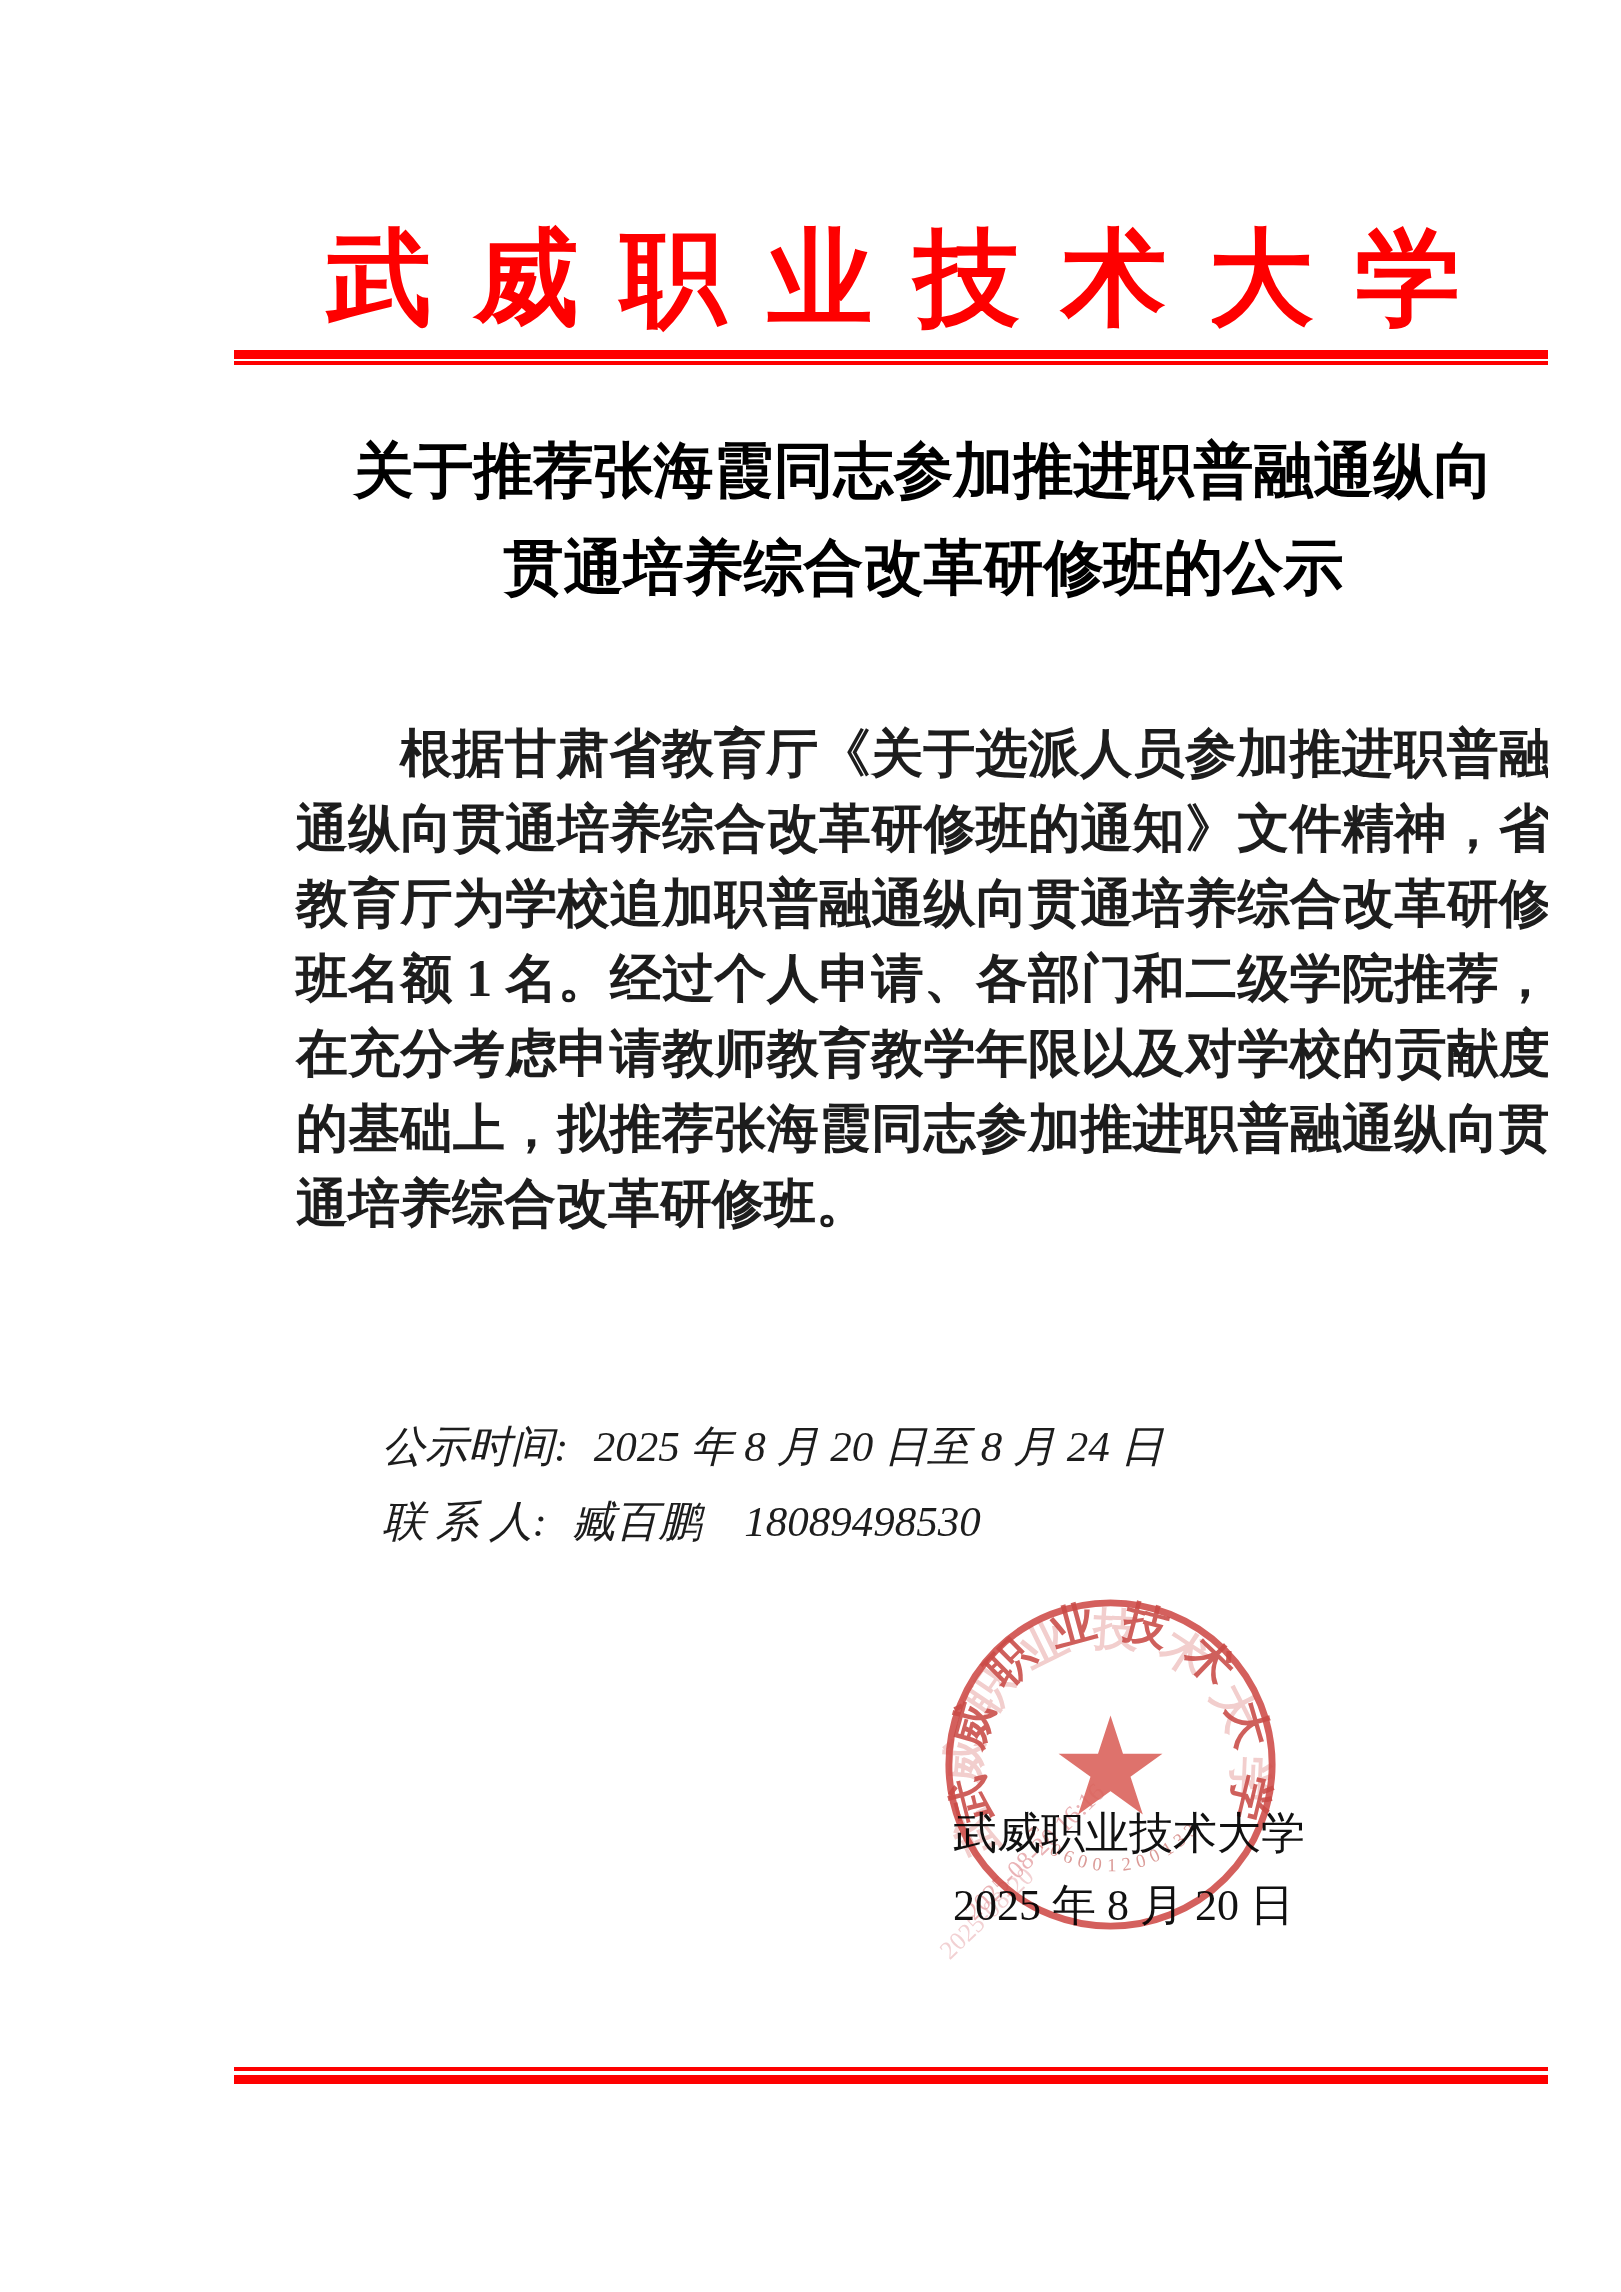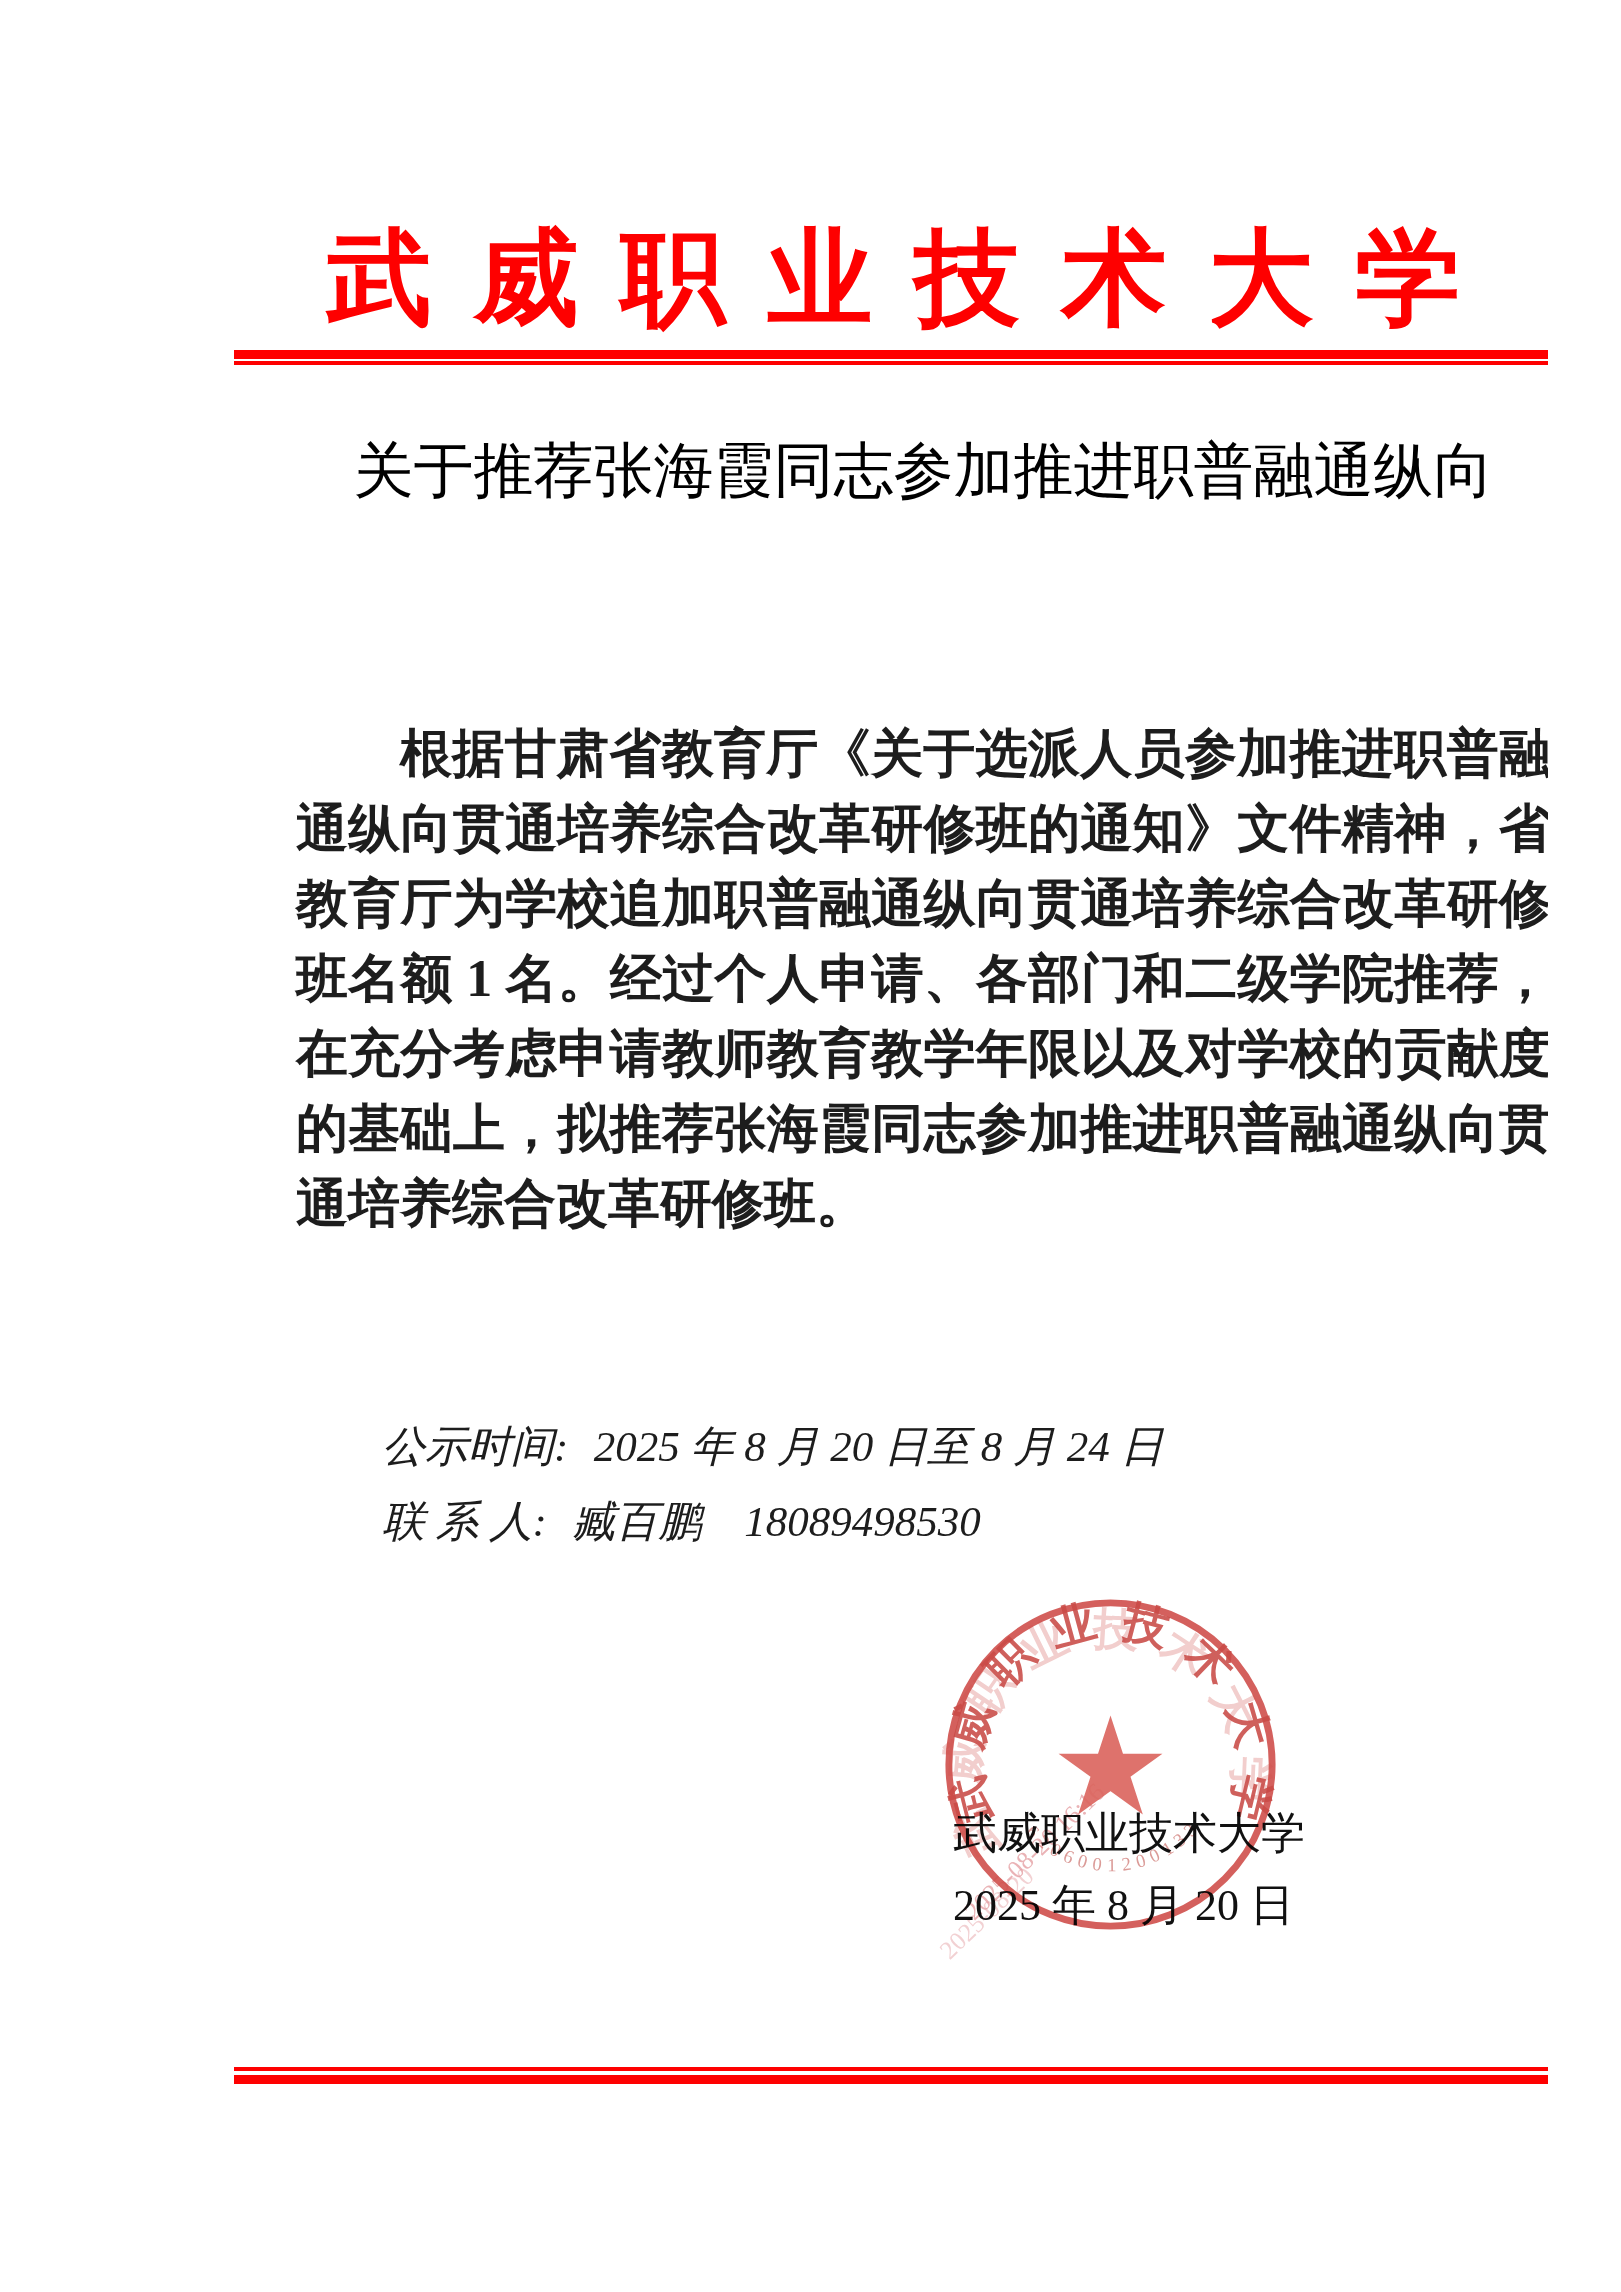--- a/index.html
+++ b/index.html
@@ -37,21 +37,21 @@
 
   
   .doc-title {
     position: absolute;
     left: 223px; top: 423px; width: 1255px;
     margin: 0;
     text-align: center;
     color: #000000;
     font-size: 60px;
     line-height: 97px;
-    font-weight: 400;
+    font-weight: 700;
   }
   .doc-title .title-line { display: block; white-space: nowrap; }
 
   
   .body-text {
     position: absolute;
     left: 223px; top: 716px; width: 1255px;
     color: #1d1d1d;
     font-size: 52px;
     line-height: 75px;
@@ -101,20 +101,21 @@
   </header>
 
   <div class="rule rule-top">
     <div class="bar-thick"></div>
     <div class="bar-gap"></div>
     <div class="bar-thin"></div>
   </div>
 
   <h1 class="doc-title">
     <span class="title-line">关于推荐张海霞同志参加推进职普融通纵向</span>
+    <span class="title-line">贯通培养综合改革研修班的公示</span>
   </h1>
 
   <div class="body-text">
     <p>根据甘肃省教育厅《关于选派人员参加推进职普融通纵向贯通培养综合改革研修班的通知》文件精神，省教育厅为学校追加职普融通纵向贯通培养综合改革研修班名额 1 名。经过个人申请、各部门和二级学院推荐，在充分考虑申请教师教育教学年限以及对学校的贡献度的基础上，拟推荐张海霞同志参加推进职普融通纵向贯通培养综合改革研修班。</p>
   </div>
 
   <div class="info-lines">
     <p class="info-line"><span>公示时间:</span><span class="info-value">2025 年 8 月 20 日至 8 月 24 日</span></p>
     <p class="info-line"><span>联 系 人:</span><span class="info-value">臧百鹏</span><span class="info-phone">18089498530</span></p>
   </div>

